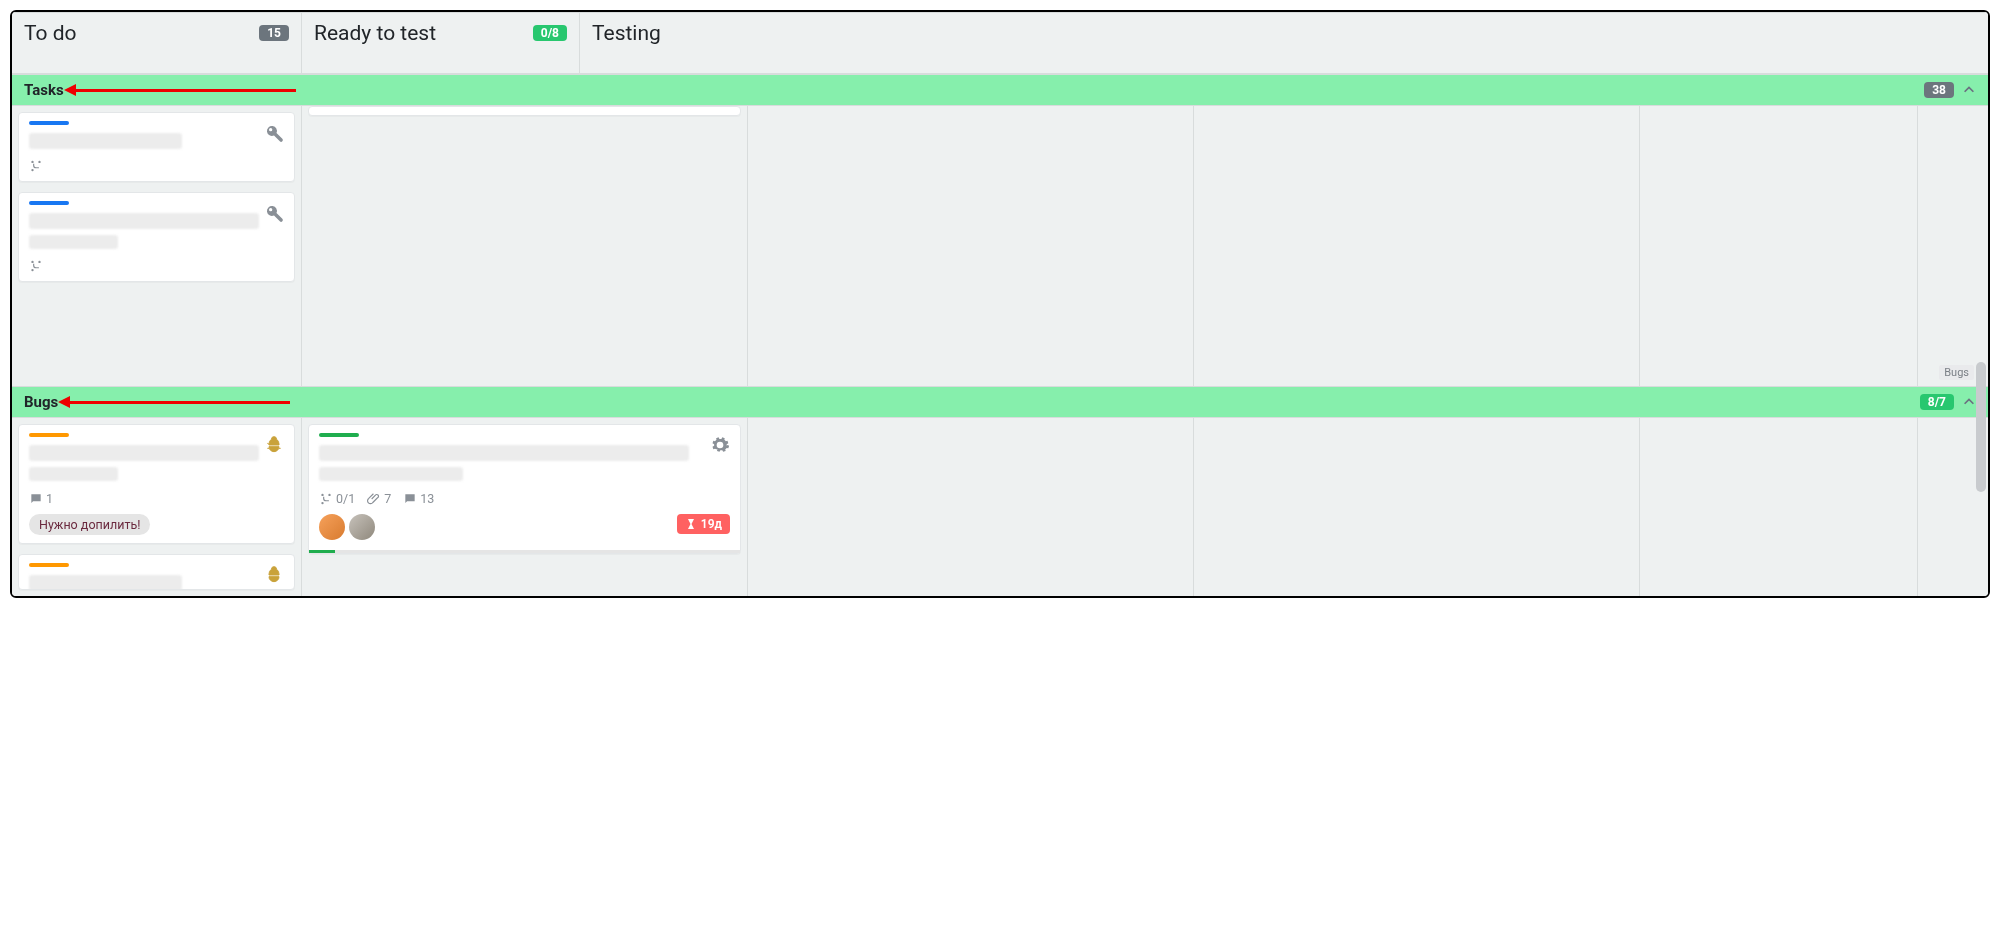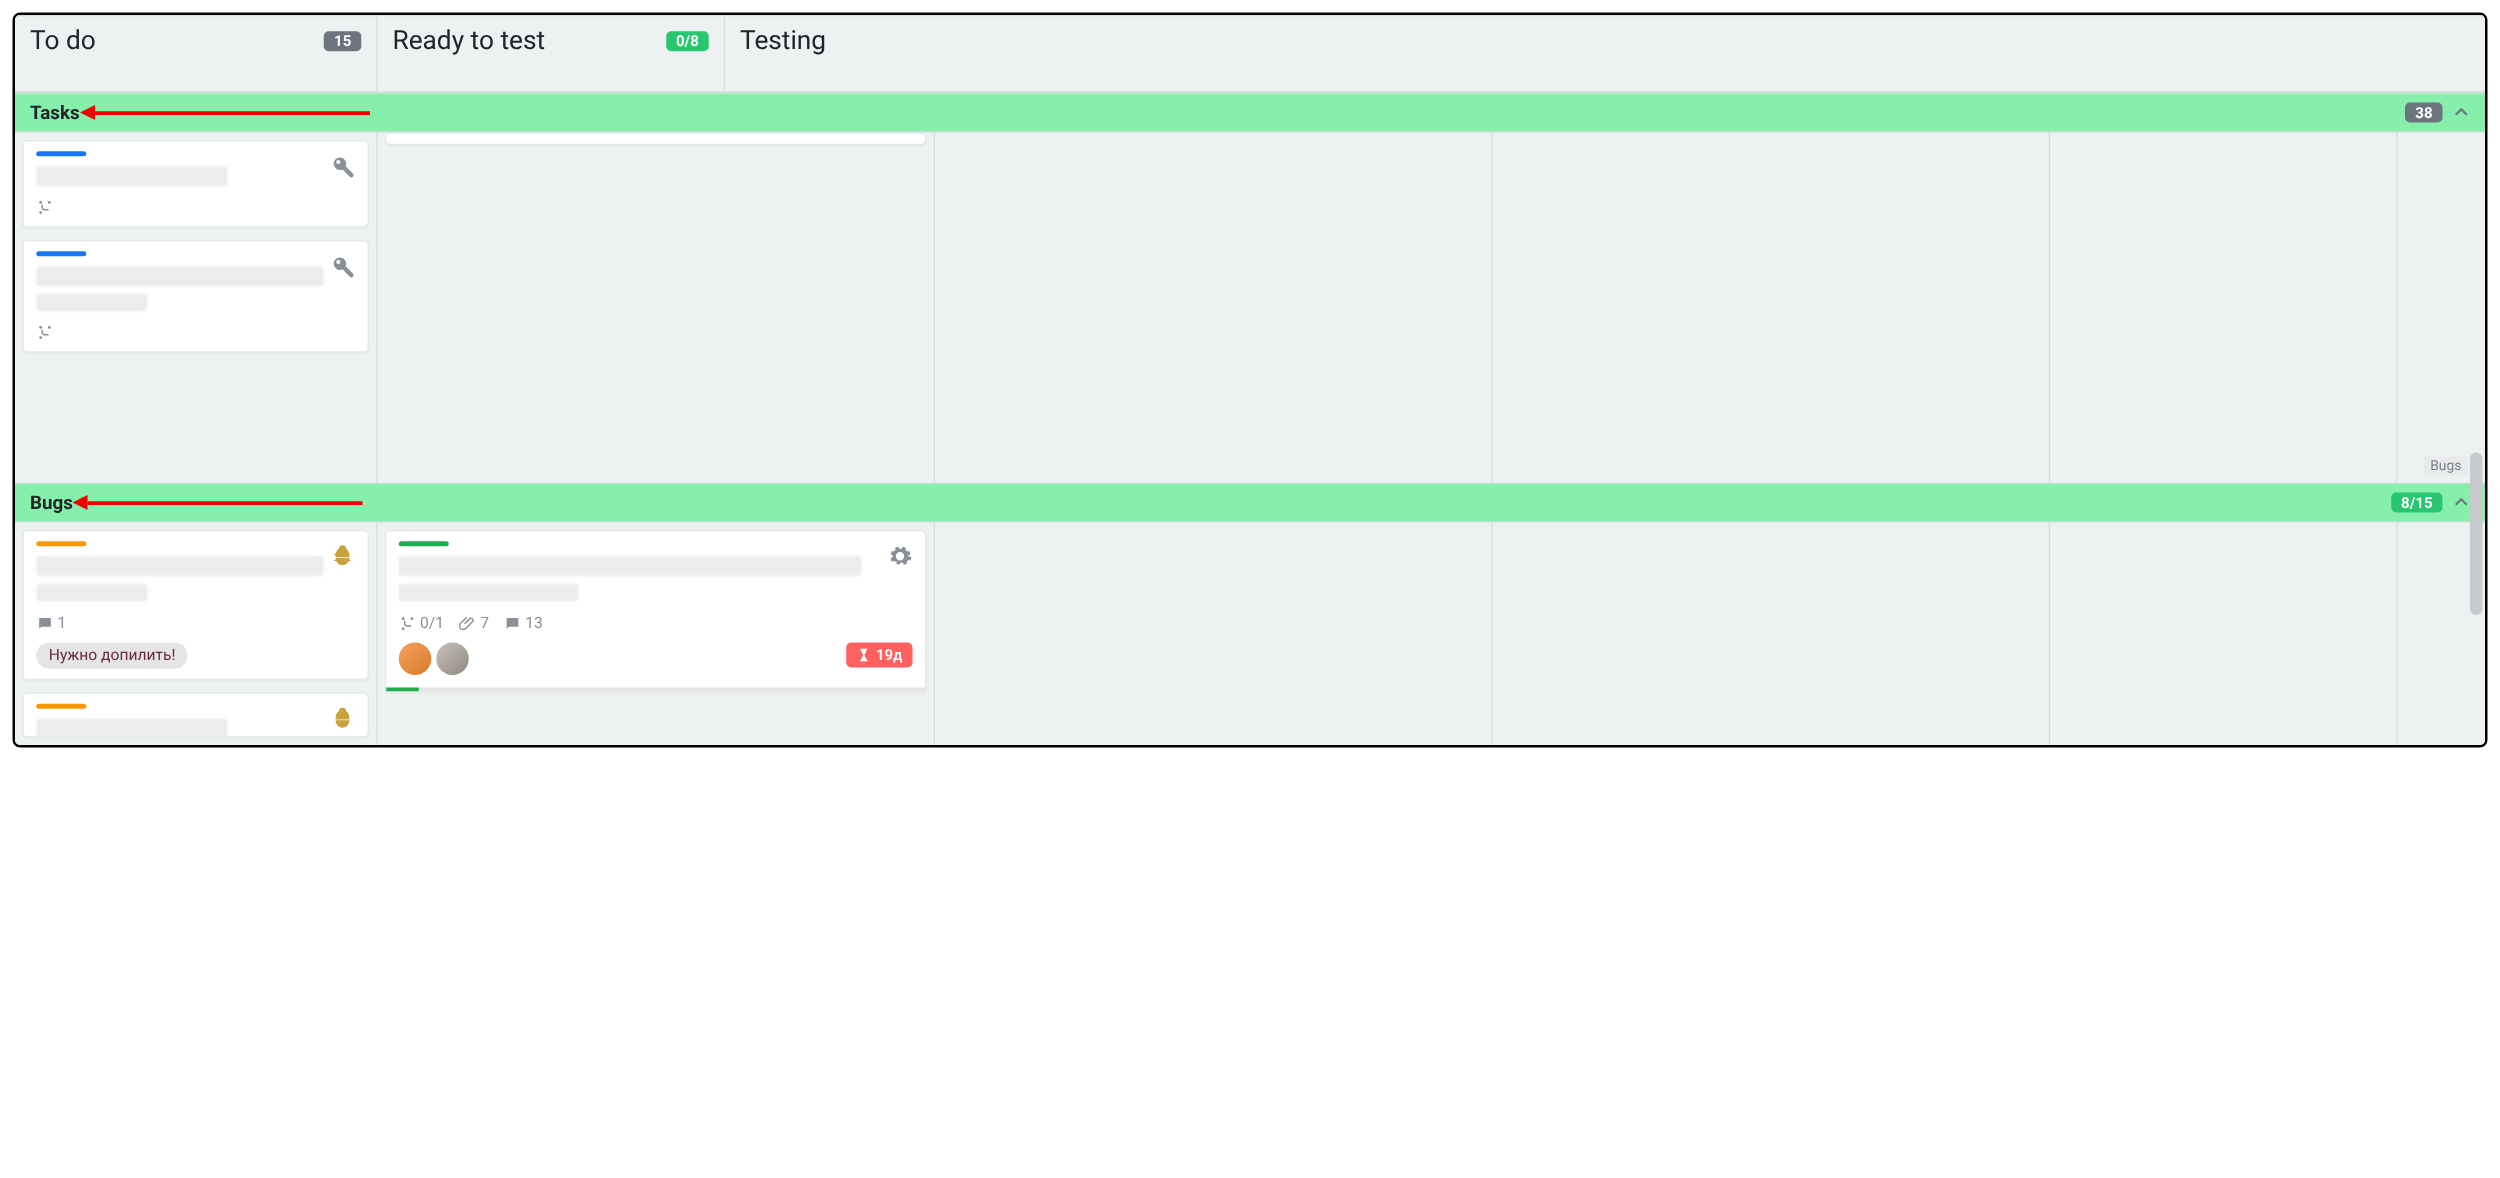--- a/index.html
+++ b/index.html
@@ -332,21 +332,21 @@
     <span class="arrow-label">Bugs</span>
   </div>
 
   <div class="swimlane-header">
     <span class="swimlane-title">Bugs</span>
     <span class="arrow-wrap">
       <span class="red-arrow-head"></span>
       <span class="red-arrow-line"></span>
     </span>
     <span class="swimlane-right">
-      <span class="badge badge-green">8/15</span>
+      <span class="badge badge-green">8/7</span>
       <span class="swimlane-caret">
         <svg class="caret-up" viewBox="0 0 16 16">
             <path d="M3 10l5-5 5 5" fill="none" stroke="currentColor" stroke-width="2"></path>
           </svg>
       </span>
     </span>
   </div>
 
   <div class="swimlane-body short">
     <div class="lane-col lane-todo" style="overflow:hidden;">

